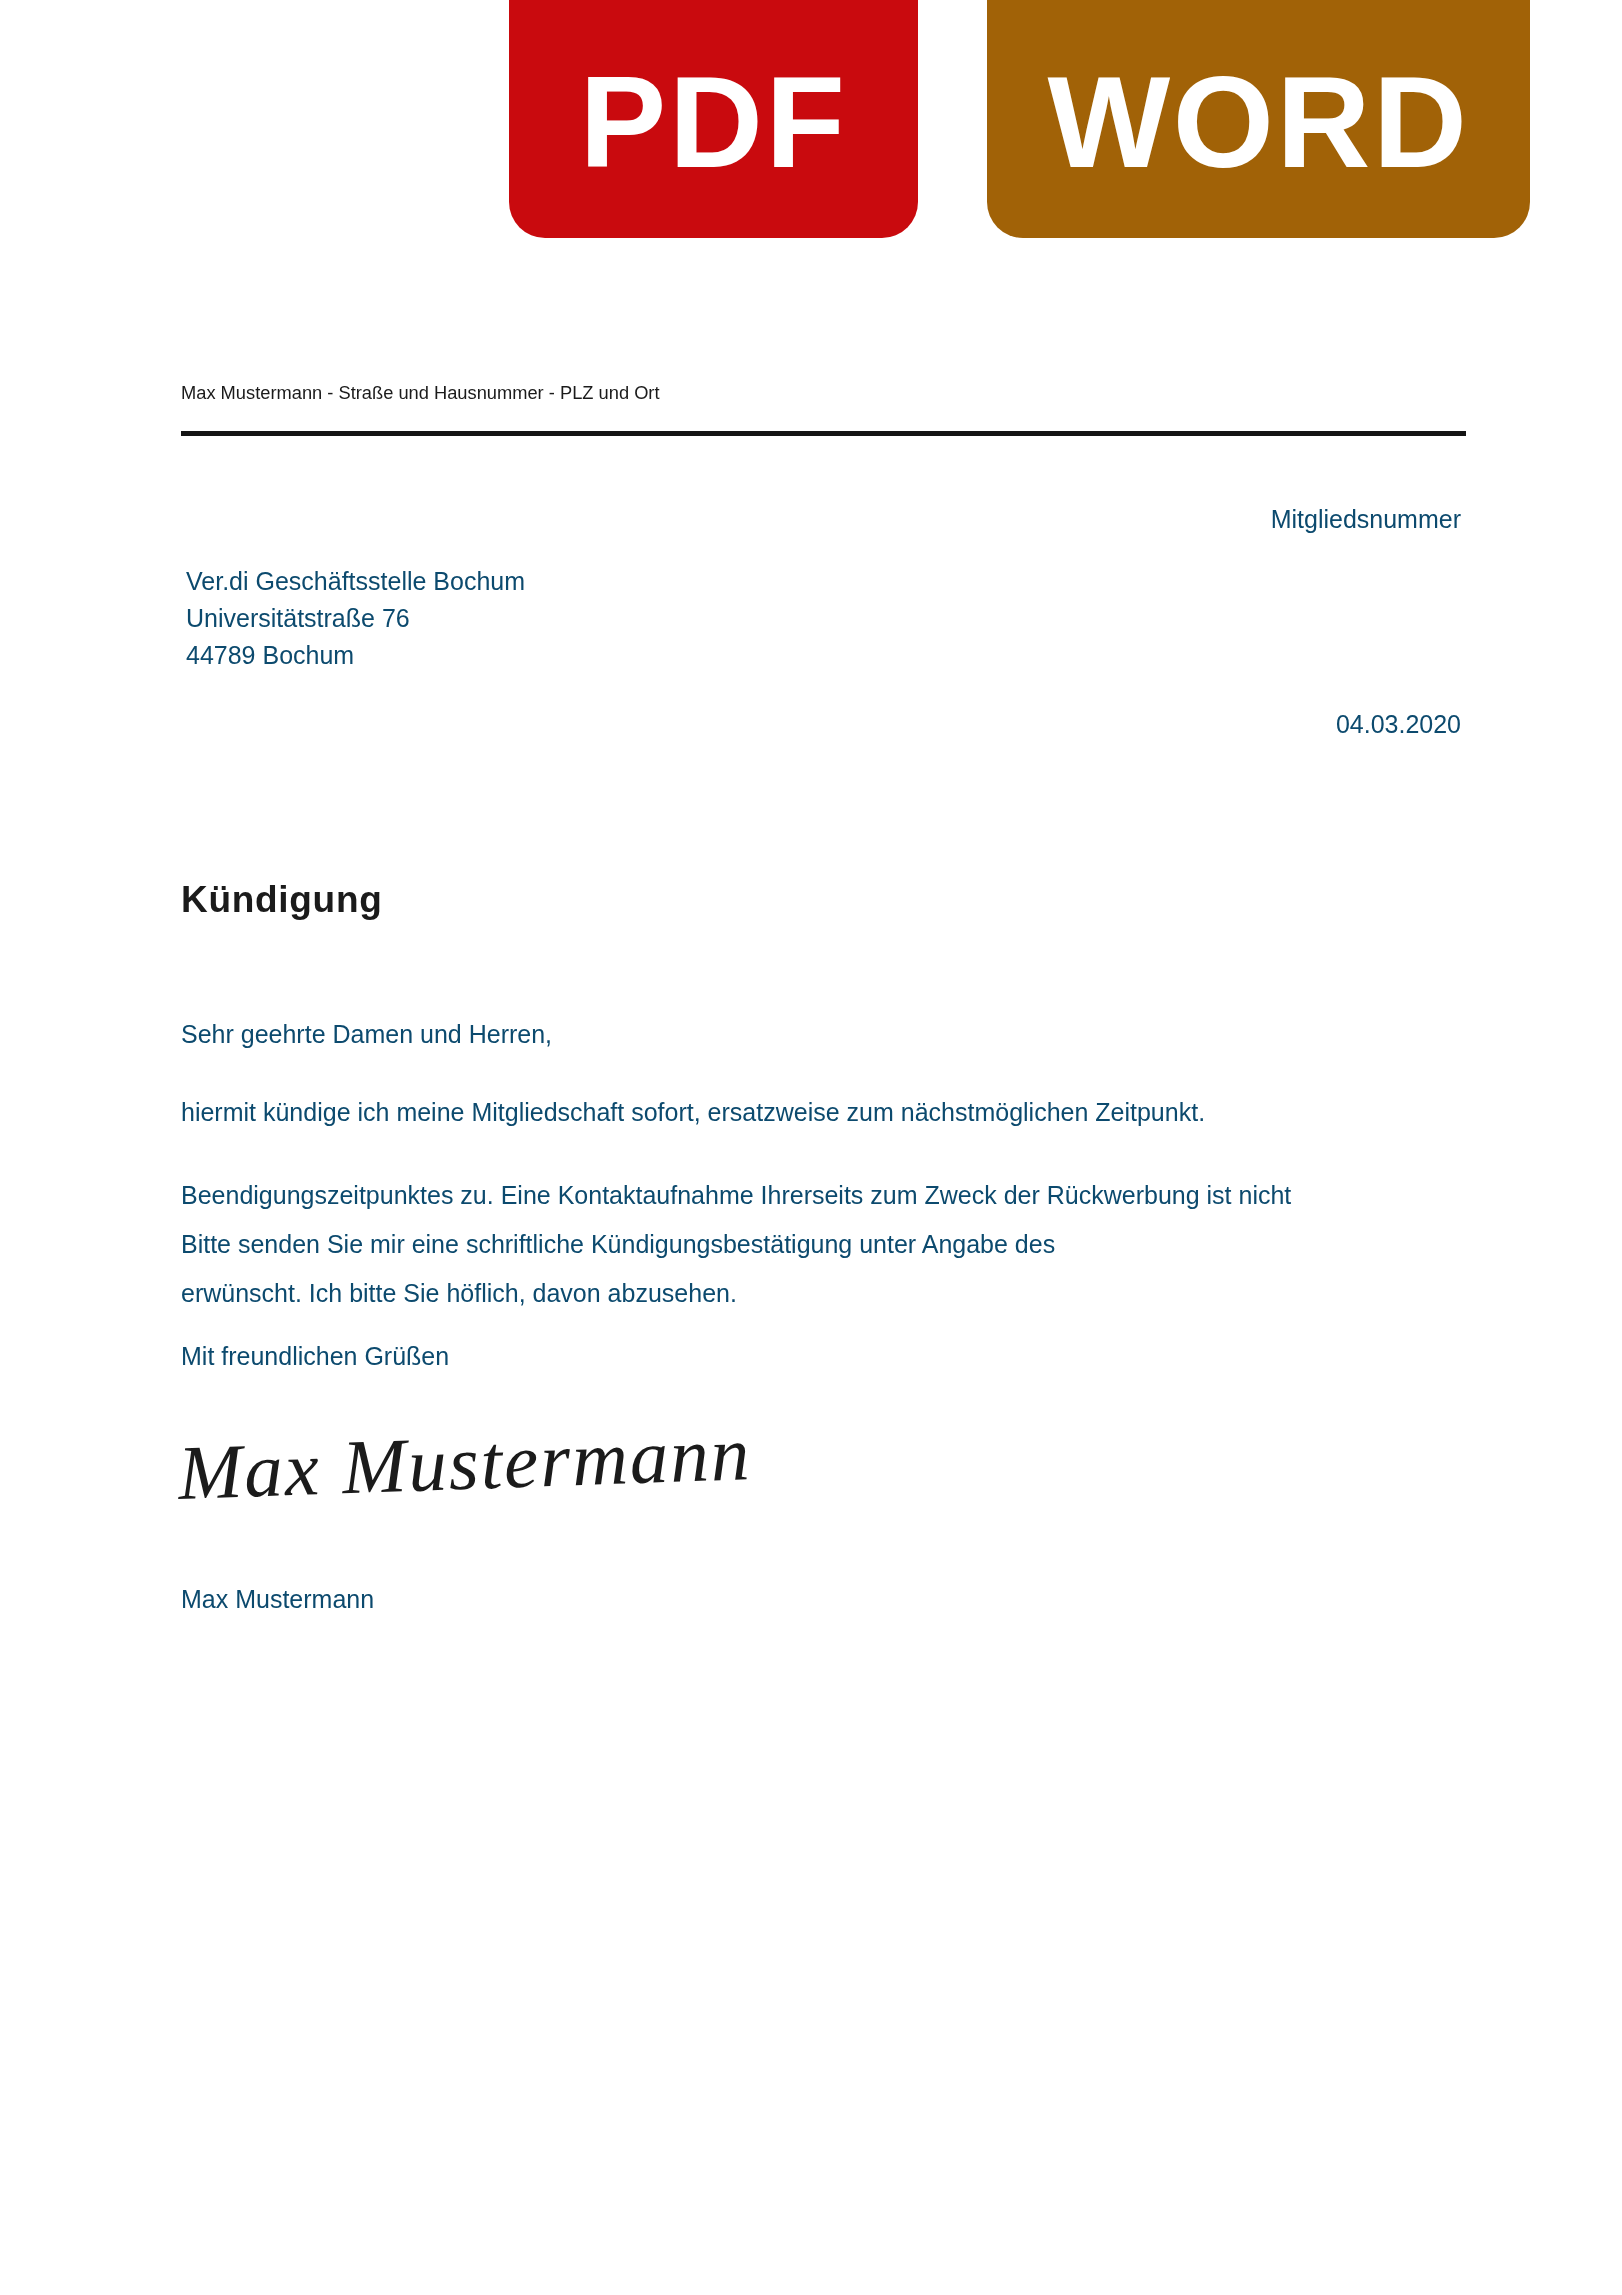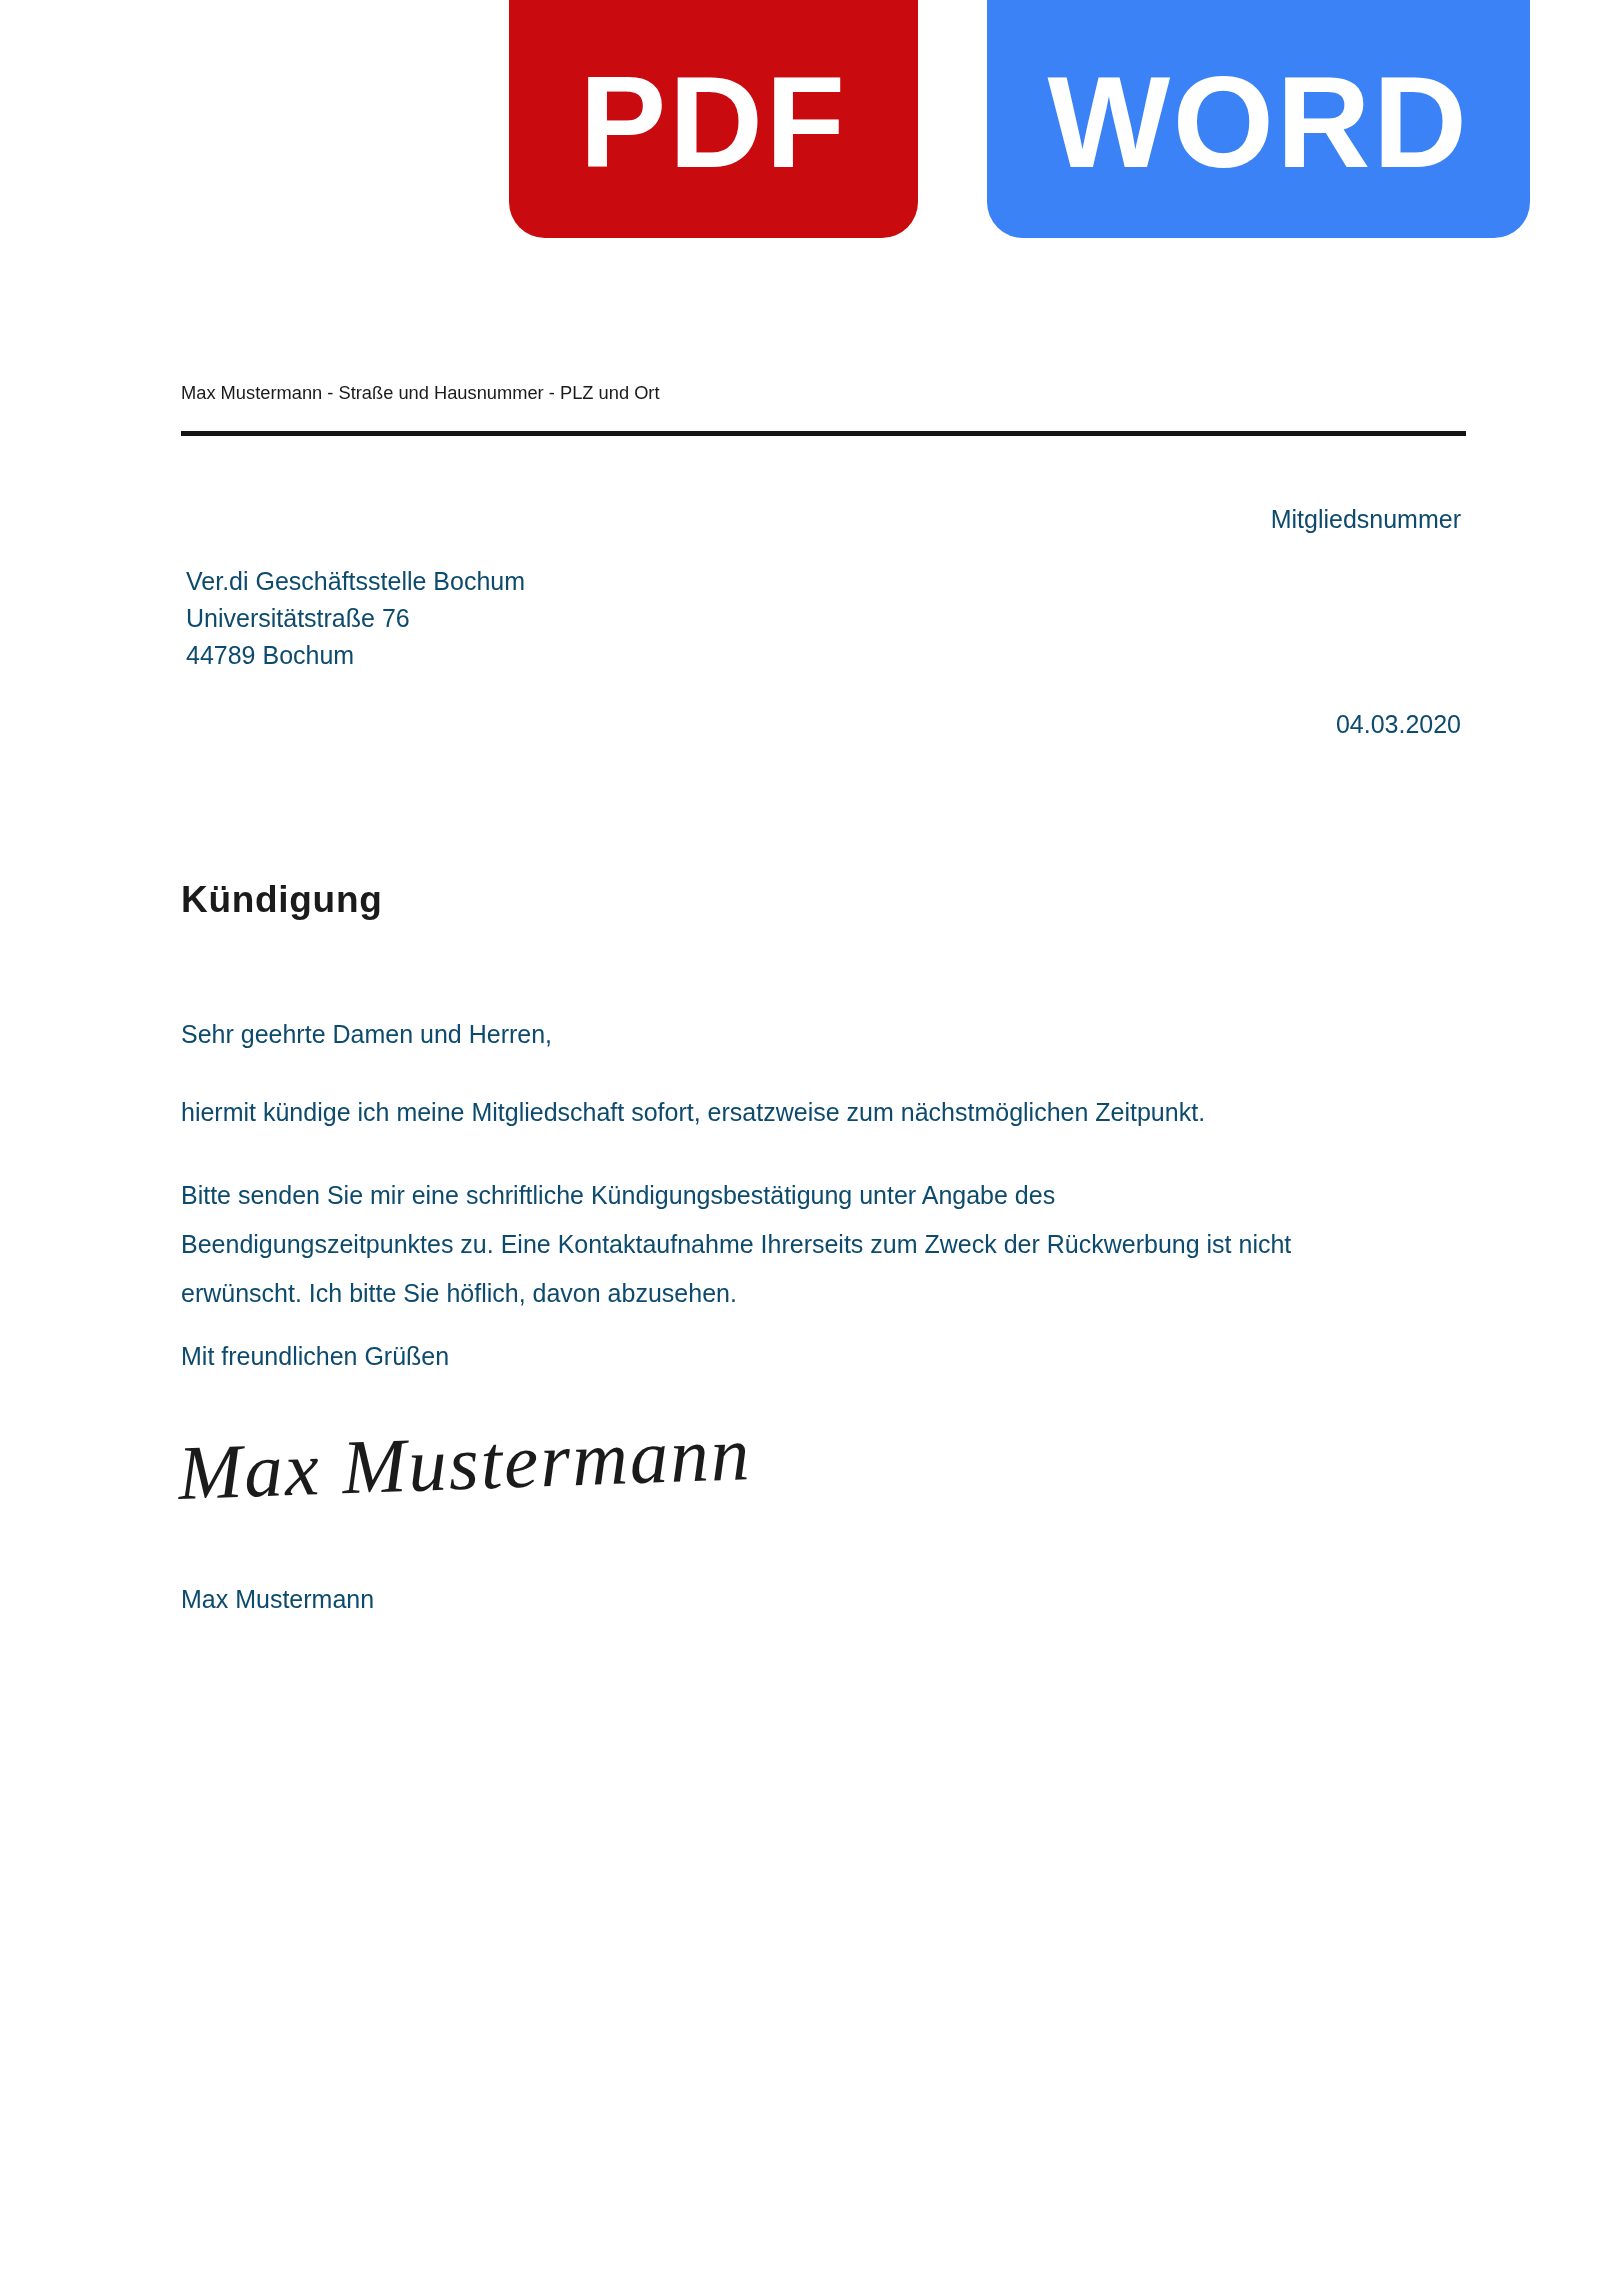--- a/index.html
+++ b/index.html
@@ -94,21 +94,21 @@
 </style>
 </head>
 <body>
 
 <div id="page">
 
   <button id="pdf-btn" class="dl-btn" style="background: rgb(201, 10, 14);">
     <span>PDF</span>
   </button>
 
-  <button id="word-btn" class="dl-btn" style="background: #3b82f6;">
+  <button id="word-btn" class="dl-btn" style="background: #a16207;">
     <span>WORD</span>
   </button>
 
   <div id="sender-line" class="abs">Max Mustermann - Straße und Hausnummer - PLZ und Ort</div>
 
   <div id="member-label" class="abs right-col body-text">Mitgliedsnummer</div>
 
   <div id="recipient" class="abs body-text">
     <div>Ver.di Geschäftsstelle Bochum</div>
     <div>Universitätstraße 76</div>
@@ -117,22 +117,22 @@
 
   <div id="letter-date" class="abs right-col body-text">04.03.2020</div>
 
   <h1 id="subject-heading" class="abs">Kündigung</h1>
 
   <div id="salutation" class="abs body-text">Sehr geehrte Damen und Herren,</div>
 
   <div id="para1" class="abs body-text">hiermit kündige ich meine Mitgliedschaft sofort, ersatzweise zum nächstmöglichen Zeitpunkt.</div>
 
   <div id="para2" class="abs body-text">
+    <div>Beendigungszeitpunktes zu. Eine Kontaktaufnahme Ihrerseits zum Zweck der Rückwerbung ist nicht</div>
     <div>Bitte senden Sie mir eine schriftliche Kündigungsbestätigung unter Angabe des</div>
-    <div>Beendigungszeitpunktes zu. Eine Kontaktaufnahme Ihrerseits zum Zweck der Rückwerbung ist nicht</div>
     <div>erwünscht. Ich bitte Sie höflich, davon abzusehen.</div>
   </div>
 
   <div id="closing" class="abs body-text">Mit freundlichen Grüßen</div>
 
   <div id="signature" class="abs">Max Mustermann</div>
 
   <div id="signer-name" class="abs body-text">Max Mustermann</div>
 
 </div>

